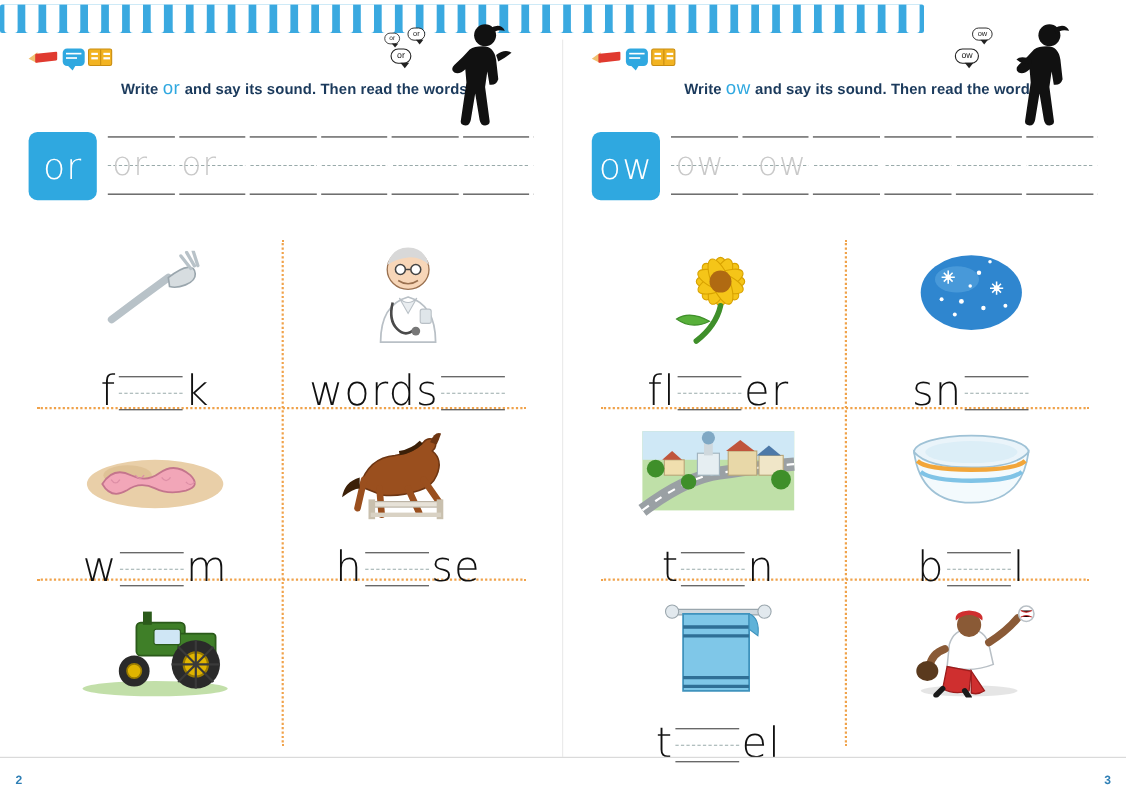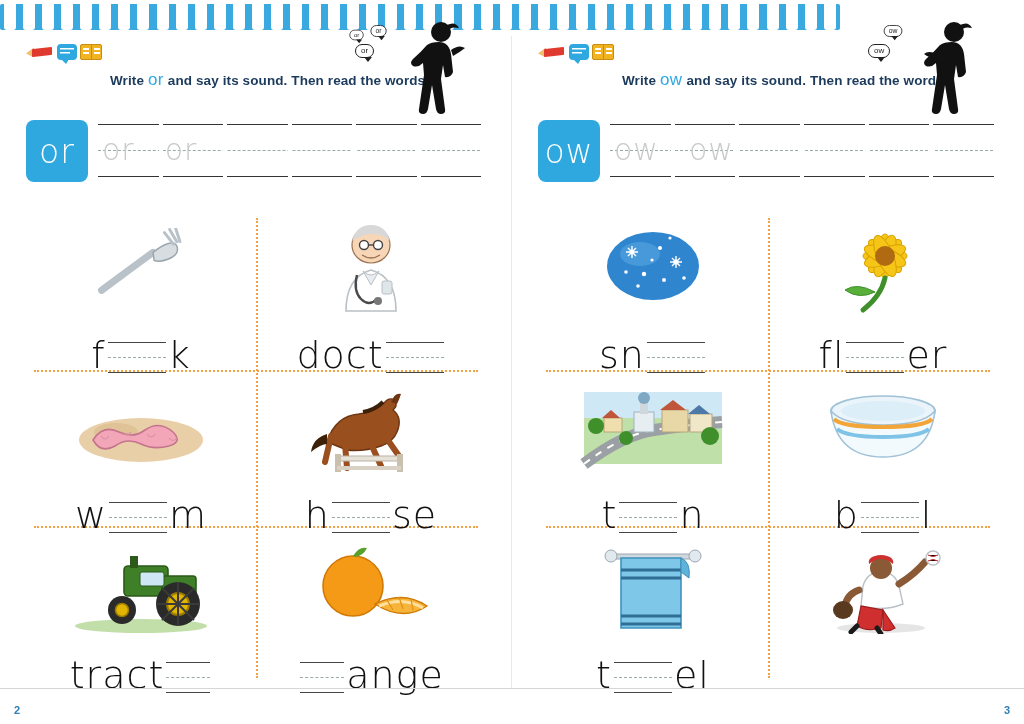--- a/index.html
+++ b/index.html
@@ -500,21 +500,21 @@
                 <path d="M52.5 22 h5" stroke="#444" stroke-width="1.4"></path>
                 <path d="M46 32 q9 6 18 0" stroke="#9a7150" stroke-width="1.4" fill="none"></path>
                 <path d="M30 88 q0 -34 25 -41 q25 7 25 41z" fill="#ffffff" stroke="#b9c0c6" stroke-width="1.6"></path>
                 <path d="M47 48 q8 8 16 0 l-8 14z" fill="#e9edf0" stroke="#b9c0c6" stroke-width="1"></path>
                 <path d="M41 52 q-4 16 4 24 q8 8 16 0" stroke="#4a4a4a" stroke-width="2.4" fill="none"></path>
                 <circle cx="62" cy="78" r="4" fill="#777"></circle>
                 <rect x="66" y="58" width="10" height="13" rx="2" fill="#dfe6ea" stroke="#b9c0c6"></rect>
               </svg>
             </div>
             <div class="word">
-              <span>doct</span>
+              <span>words</span>
               <span class="blank">
                   <i></i>
                 </span>
             </div>
           </div>
 
           <div class="cell">
             <div class="art">
               <svg width="140" height="80" viewBox="0 0 140 80">
                 <ellipse cx="70" cy="52" rx="62" ry="22" fill="#e9cfa8"></ellipse>
@@ -563,45 +563,22 @@
                 <rect x="96" y="34" width="34" height="22" rx="3" fill="#3f7f28" stroke="#2b5a1a" stroke-width="1.6"></rect>
                 <rect x="64" y="14" width="8" height="12" fill="#2b5a1a"></rect>
                 <rect x="74" y="30" width="24" height="14" rx="2" fill="#cfe6f5" stroke="#2b5a1a"></rect>
                 <circle cx="112" cy="62" r="22" fill="#2a2a2a"></circle>
                 <circle cx="112" cy="62" r="11" fill="#e0b400" stroke="#9b7c00" stroke-width="2"></circle>
                 <circle cx="56" cy="68" r="14" fill="#2a2a2a"></circle>
                 <circle cx="56" cy="68" r="6.5" fill="#e0b400" stroke="#9b7c00" stroke-width="1.6"></circle>
                 <path d="M112 40 v44 M90 62 h44 M96 46 l32 32 M96 78 l32 -32" stroke="#3a3a3a" stroke-width="2"></path>
               </svg>
             </div>
-            <div class="word">
-              <span>tract</span>
-              <span class="blank narrow">
-                  <i></i>
-                </span>
-            </div>
-          </div>
-
-          <div class="cell">
-            <div class="art">
-              <svg width="140" height="92" viewBox="0 0 140 92">
-                <circle cx="52" cy="44" r="30" fill="#f59a16" stroke="#d07a05" stroke-width="1.6"></circle>
-                <path d="M52 14 q6 -10 14 -8 q-4 8 -12 9z" fill="#5aa02c"></path>
-                <path d="M74 62 q28 -14 52 2 q-24 16 -52 -2z" fill="#f6b43a" stroke="#d07a05" stroke-width="1.4"></path>
-                <path d="M78 64 q24 -10 44 2" stroke="#ffe0a0" stroke-width="3" fill="none"></path>
-                <path d="M86 58 l6 10 M98 55 l4 12 M110 57 l2 11" stroke="#e49312" stroke-width="1.3"></path>
-              </svg>
-            </div>
-            <div class="word">
-              <span class="blank narrow">
-                  <i></i>
-                </span>
-              <span>ange</span>
-            </div>
-          </div>
+          </div>
+
 
         </div>
       </div>
     </div>
 
     <div class="page-col right">
 
       <div class="instr-row">
         <div class="instr-icons">
           <span class="icon-pencil">
@@ -650,20 +627,49 @@
             <span>ow</span>
           </div>
         </div>
       </div>
 
       <div class="grid">
         <div class="vsep"></div>
         <div class="hsep r1"></div>
         <div class="hsep r2"></div>
         <div class="grid-inner">
+
+          <div class="cell">
+            <div class="art">
+              <svg width="120" height="92" viewBox="0 0 120 92">
+                <g transform="translate(62,34)">
+                  <g fill="#f5c518" stroke="#d8a200" stroke-width="1">
+                    <ellipse rx="8" ry="22" cx="0" cy="0"></ellipse>
+                    <ellipse rx="8" ry="22" transform="rotate(45)"></ellipse>
+                    <ellipse rx="8" ry="22" transform="rotate(90)"></ellipse>
+                    <ellipse rx="8" ry="22" transform="rotate(135)"></ellipse>
+                    <ellipse rx="8" ry="22" transform="rotate(22)"></ellipse>
+                    <ellipse rx="8" ry="22" transform="rotate(67)"></ellipse>
+                    <ellipse rx="8" ry="22" transform="rotate(112)"></ellipse>
+                    <ellipse rx="8" ry="22" transform="rotate(157)"></ellipse>
+                  </g>
+                  <circle r="10" fill="#b06a12"></circle>
+                </g>
+                <path d="M62 56 q-4 18 -22 32" stroke="#3f8f2a" stroke-width="5" fill="none" stroke-linecap="round"></path>
+                <path d="M52 70 q-18 -10 -30 -2 q14 10 30 2z" fill="#58b03a" stroke="#3f8f2a"></path>
+              </svg>
+            </div>
+            <div class="word">
+              <span>fl</span>
+              <span class="blank">
+                  <i></i>
+                </span>
+              <span>er</span>
+            </div>
+          </div>
 
           <div class="cell">
             <div class="art">
               <svg width="110" height="92" viewBox="0 0 110 92">
                 <ellipse cx="55" cy="44" rx="46" ry="34" fill="#2f86cf"></ellipse>
                 <ellipse cx="42" cy="32" rx="20" ry="12" fill="#5aa6e0" opacity=".6"></ellipse>
                 <g fill="#ffffff">
                   <circle cx="34" cy="30" r="2.4"></circle>
                     <circle cx="62" cy="26" r="2"></circle>
                   <circle cx="78" cy="40" r="2.6"></circle>
@@ -684,49 +690,20 @@
             <div class="word">
               <span>sn</span>
               <span class="blank">
                   <i></i>
                 </span>
             </div>
           </div>
 
           <div class="cell">
             <div class="art">
-              <svg width="120" height="92" viewBox="0 0 120 92">
-                <g transform="translate(62,34)">
-                  <g fill="#f5c518" stroke="#d8a200" stroke-width="1">
-                    <ellipse rx="8" ry="22" cx="0" cy="0"></ellipse>
-                    <ellipse rx="8" ry="22" transform="rotate(45)"></ellipse>
-                    <ellipse rx="8" ry="22" transform="rotate(90)"></ellipse>
-                    <ellipse rx="8" ry="22" transform="rotate(135)"></ellipse>
-                    <ellipse rx="8" ry="22" transform="rotate(22)"></ellipse>
-                    <ellipse rx="8" ry="22" transform="rotate(67)"></ellipse>
-                    <ellipse rx="8" ry="22" transform="rotate(112)"></ellipse>
-                    <ellipse rx="8" ry="22" transform="rotate(157)"></ellipse>
-                  </g>
-                  <circle r="10" fill="#b06a12"></circle>
-                </g>
-                <path d="M62 56 q-4 18 -22 32" stroke="#3f8f2a" stroke-width="5" fill="none" stroke-linecap="round"></path>
-                <path d="M52 70 q-18 -10 -30 -2 q14 10 30 2z" fill="#58b03a" stroke="#3f8f2a"></path>
-              </svg>
-            </div>
-            <div class="word">
-              <span>fl</span>
-              <span class="blank">
-                  <i></i>
-                </span>
-              <span>er</span>
-            </div>
-          </div>
-
-          <div class="cell">
-            <div class="art">
               <svg width="150" height="92" viewBox="0 0 150 92">
                 <rect x="6" y="10" width="138" height="72" fill="#bfe0a8"></rect>
                 <rect x="6" y="10" width="138" height="26" fill="#cfe8f6"></rect>
                 <path d="M6 82 q40 -30 70 -34 q40 -6 68 -8" fill="none" stroke="#9aa0a4" stroke-width="12"></path>
                 <path d="M6 82 q40 -30 70 -34 q40 -6 68 -8" fill="none" stroke="#ffffff" stroke-width="2" stroke-dasharray="7 7"></path>
                 <rect x="84" y="28" width="26" height="22" fill="#e8d8a8" stroke="#b8a678"></rect>
                 <path d="M82 28 l13 -10 l13 10z" fill="#c0553c"></path>
                 <rect x="112" y="32" width="22" height="18" fill="#f0e6c8" stroke="#b8a678"></rect>
                 <path d="M110 32 l11 -9 l11 9z" fill="#4d79a8"></path>
                 <rect x="56" y="30" width="20" height="20" fill="#e6eef2" stroke="#9fb2bd"></rect>

